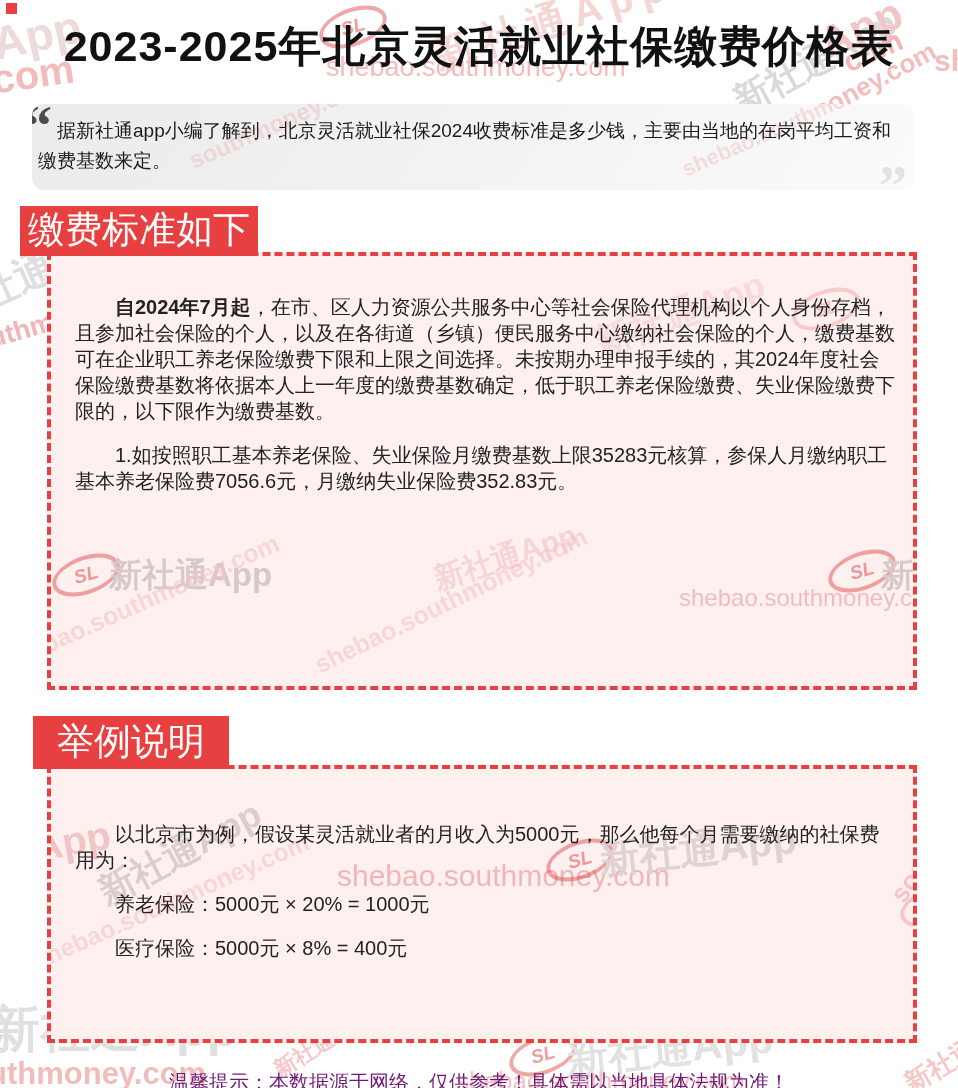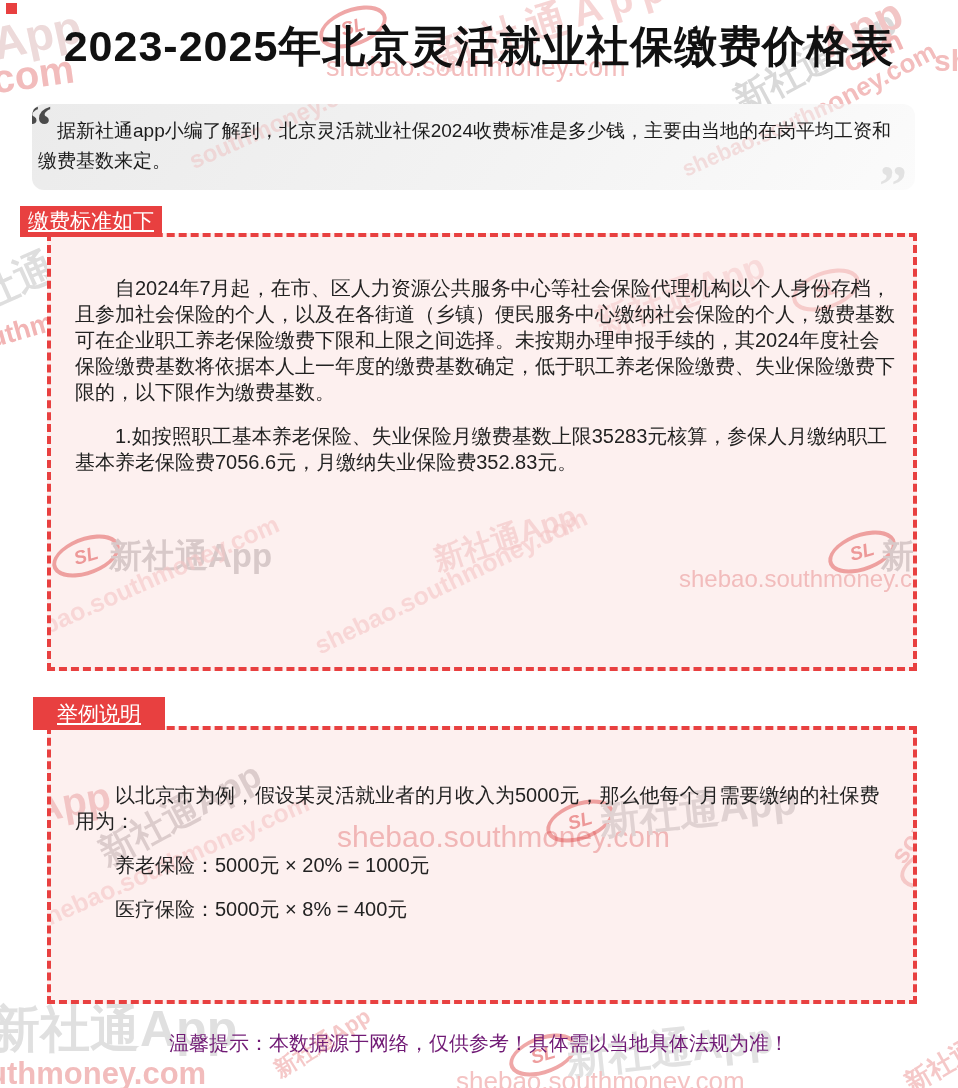--- a/index.html
+++ b/index.html
@@ -28,33 +28,33 @@
     border-radius:12px;padding:12px 10px 14px 6px;box-sizing:border-box;overflow:hidden;}
   .intro-text{margin:0;font-size:19px;line-height:30px;color:#1c1c1c;text-indent:1em;
     position:relative;z-index:2;}
   .quote{position:absolute;font-family:"Liberation Serif","DejaVu Serif",serif;
     font-weight:700;font-size:56px;line-height:1;z-index:3;}
   .quote-open{left:-8px;top:-6px;color:#4b4b4b;}
   .quote-close{right:8px;bottom:-24px;color:#e2e2e2;}
 
   
   .section-label{position:relative;z-index:4;display:inline-block;background:#e84040;color:#fff;
-    font-size:21px;line-height:1.2;padding:2px 8px 4px;text-decoration:underline;}
+    font-size:37px;line-height:1.2;padding:2px 8px 4px;}
   .label1{margin:16px 0 0 20px;}
   .label2{margin:26px 0 0 33px;padding:4px 24px 4px;}
 
   
   .dashed-box{position:relative;z-index:2;width:870px;margin-left:47px;margin-top:-4px;
     box-sizing:border-box;border:4px dashed #e84040;background:#fdf0ef;overflow:hidden;}
   .box1{padding:38px 14px 26px 24px;min-height:438px;}
   .box2{padding:52px 14px 30px 24px;min-height:278px;}
   .box-p{position:relative;z-index:2;margin:0 0 18px;font-size:20px;line-height:26px;
     color:#222;text-indent:2em;}
   .box-p:last-child{margin-bottom:0;}
-  .box-p b{font-weight:400;}
+  .box-p b{font-weight:700;}
 
   
   .footer{position:relative;z-index:2;margin:26px 12px 0;text-align:center;
     font-size:20px;color:#701a75;}
 </style>
 </head>
 <body>
 
 <div class="page">
 

